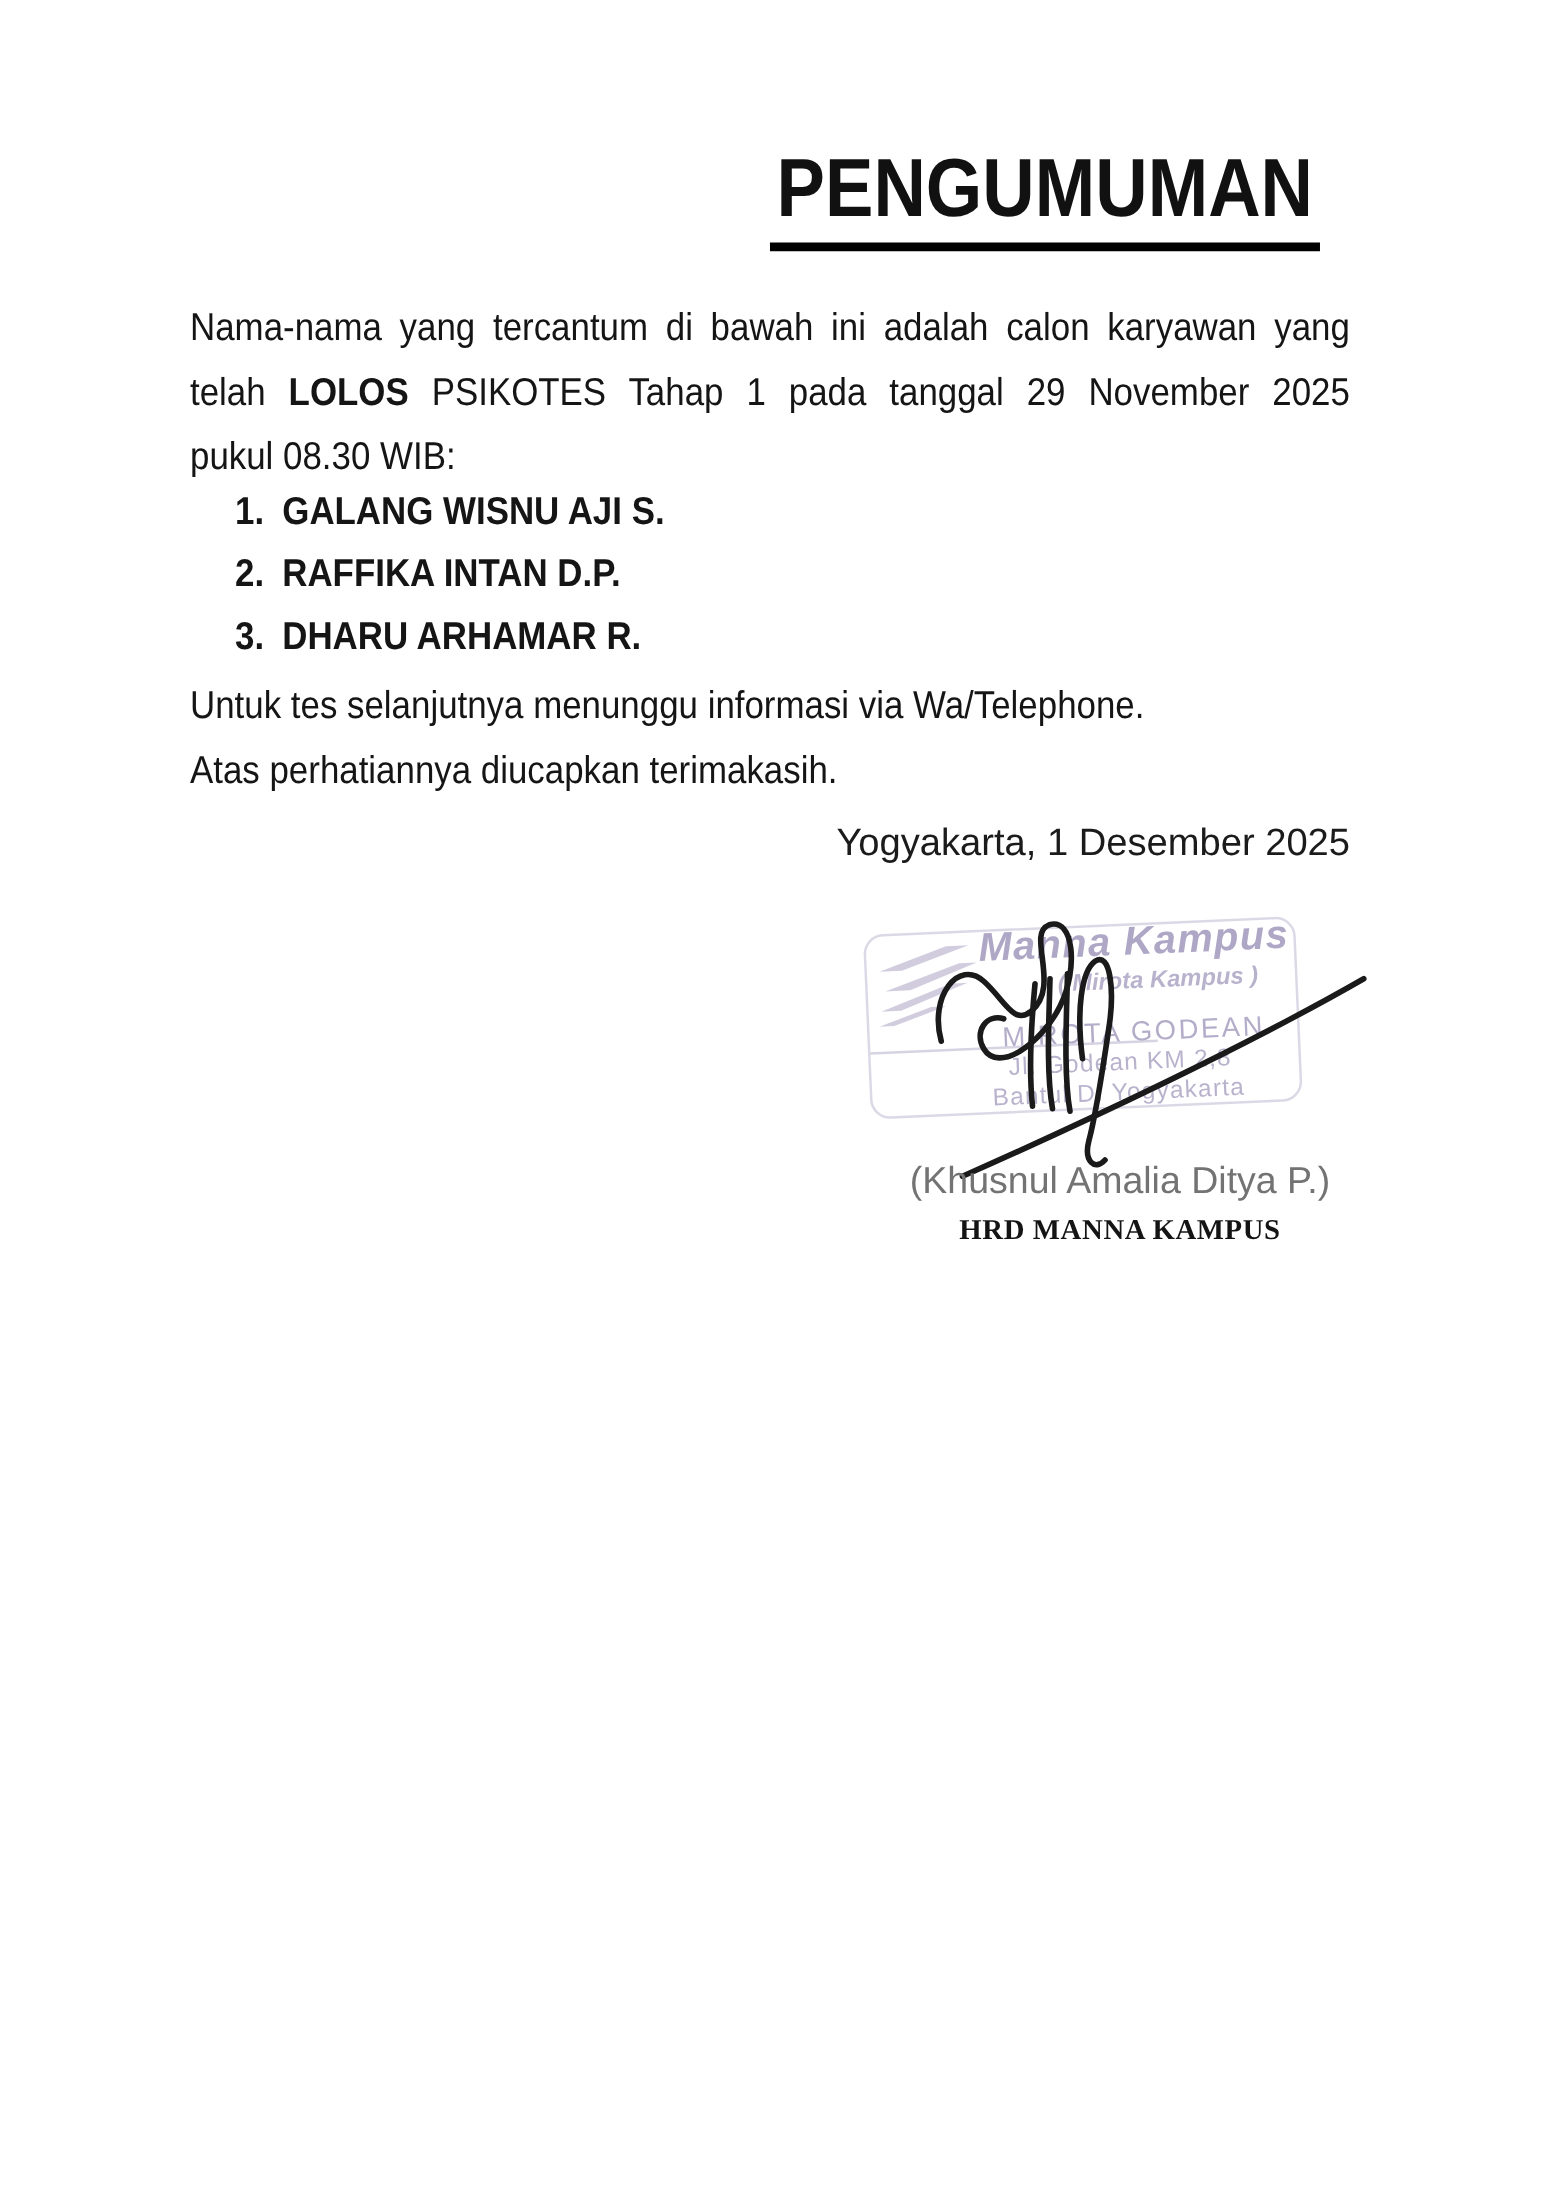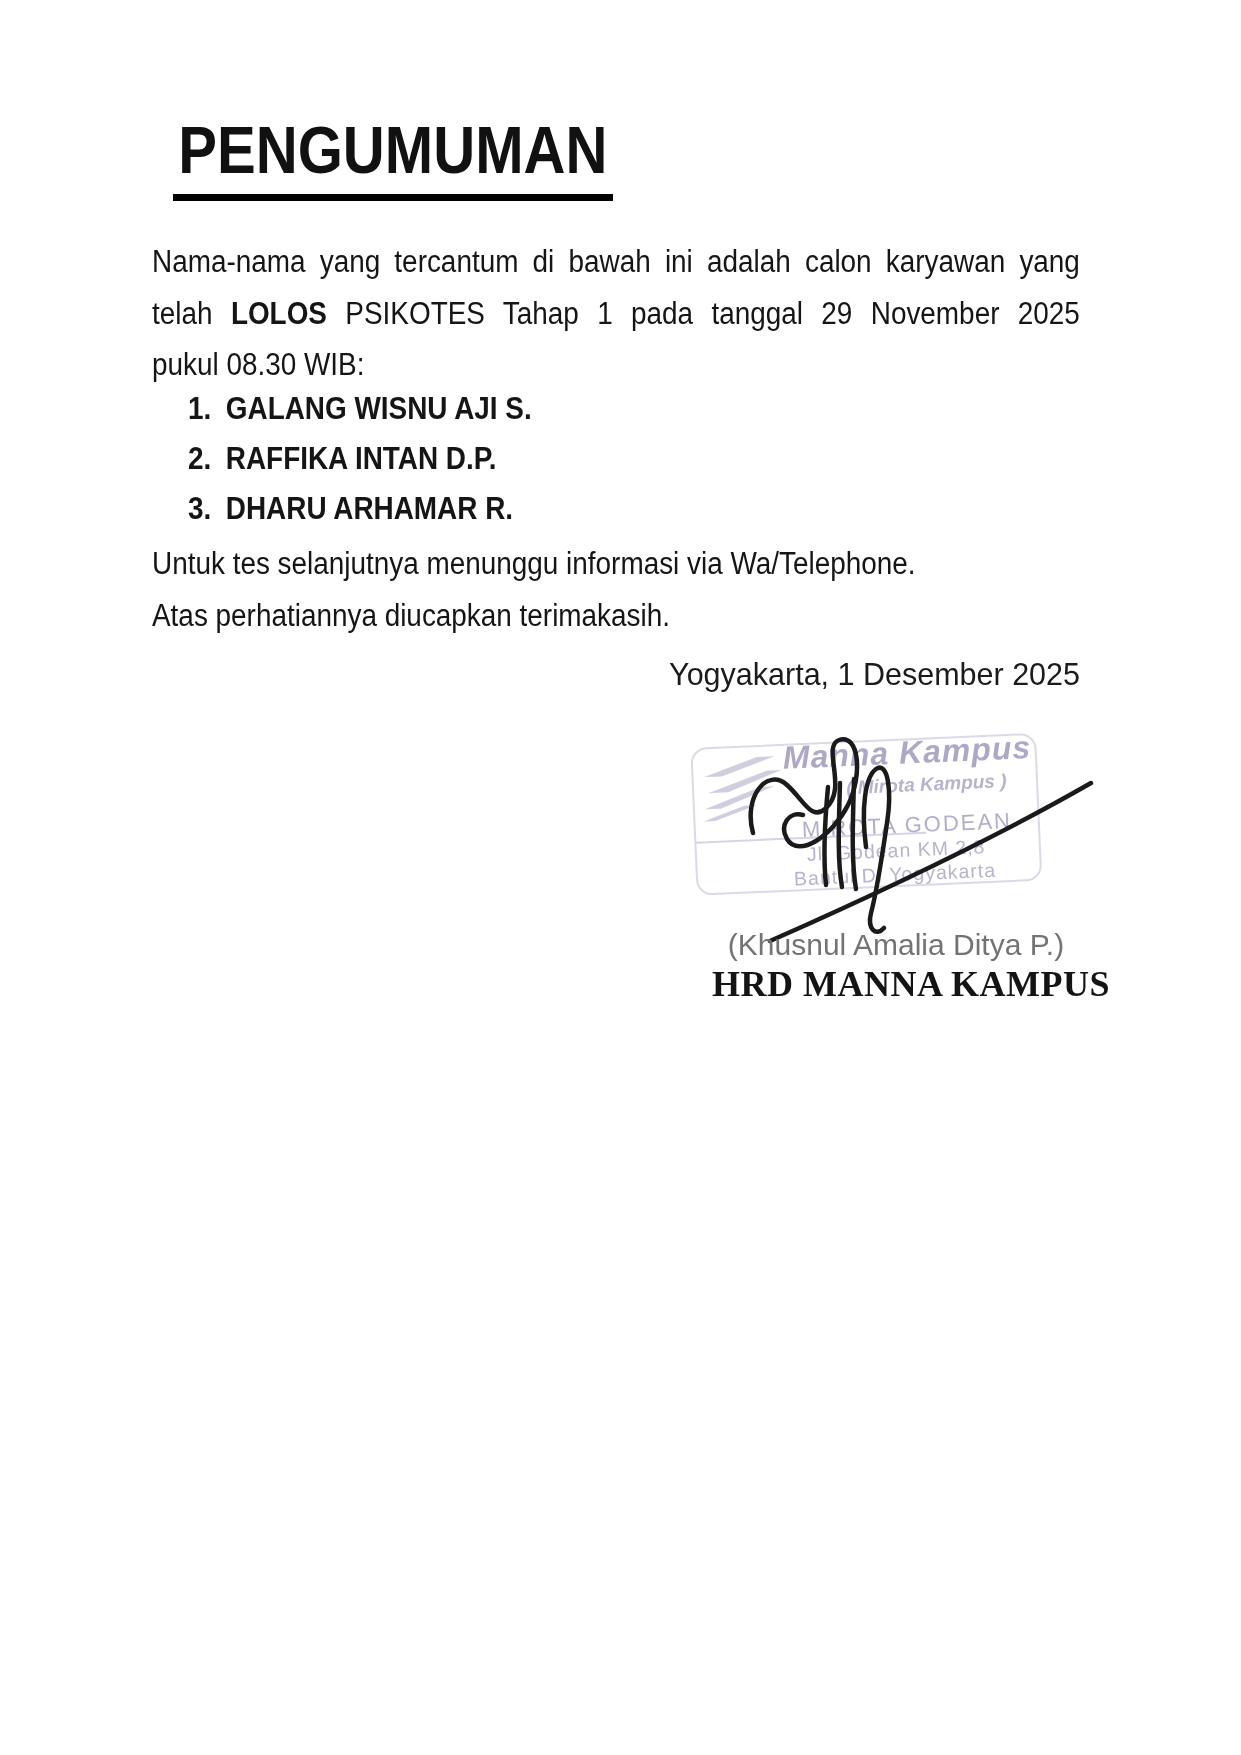--- a/index.html
+++ b/index.html
@@ -6,21 +6,21 @@
   .page{
     position:relative;
     width:1241px;height:1755px;
     background:#ffffff;
     font-family:"Liberation Sans", sans-serif;
     color:#111;
     overflow:hidden;
   }
   .abs{position:absolute;}
   
-  .title-wrap{left:143px;top:112px;width:928px;text-align:left;text-decoration:underline;}
+  .title-wrap{left:158px;top:112px;width:928px;text-align:right;text-decoration:underline;}
   .title{
     display:inline-block;
     font-size:66px;font-weight:bold;letter-spacing:0px;
     border-bottom:7px solid #000;
     padding:0 6px 6px 6px;
     transform:scaleX(0.88);transform-origin:50% 50%;
     white-space:nowrap;
   }
   
   .narrow{width:1031px;transform:scaleX(0.9);transform-origin:0 0;}
@@ -29,21 +29,21 @@
   .para1{left:152px;top:236px;}
   .list{left:152px;top:384px;}
   .list-item{font-weight:bold;line-height:50px;padding-left:40px;white-space:nowrap;}
   .list-num{display:inline-block;min-width:42px;}
   .closing1{left:152px;top:538px;}
   .closing2{left:152px;top:590px;}
   
   .date-line{left:152px;top:652px;width:928px;text-align:right;font-size:30.5px;line-height:45px;color:#1b1b1b;white-space:nowrap;}
   .name-line{left:712px;top:924px;width:368px;text-align:center;font-size:30px;line-height:42px;color:#737373;white-space:nowrap;}
   .role-line{left:712px;top:964px;width:368px;text-align:center;
-    font-family:"Liberation Serif", serif;font-weight:bold;font-size:36px;line-height:40px;
+    font-family:"Liberation Serif", serif;font-weight:bold;font-size:23px;line-height:40px;
     letter-spacing:0.5px;color:#141414;white-space:nowrap;}
   
   .stamp{
     left:688px;top:742px;width:352px;height:168px;
     transform:rotate(-2.5deg);transform-origin:0 0;
     color:#9c92b8;pointer-events:none;
   }
   .stamp-border{position:absolute;left:2px;top:6px;right:4px;bottom:14px;
     border:2.5px solid currentColor;border-radius:16px;opacity:.35;}
   .stamp-divider{position:absolute;left:4px;top:100px;width:230px;border-top:2px solid currentColor;opacity:.4;}

